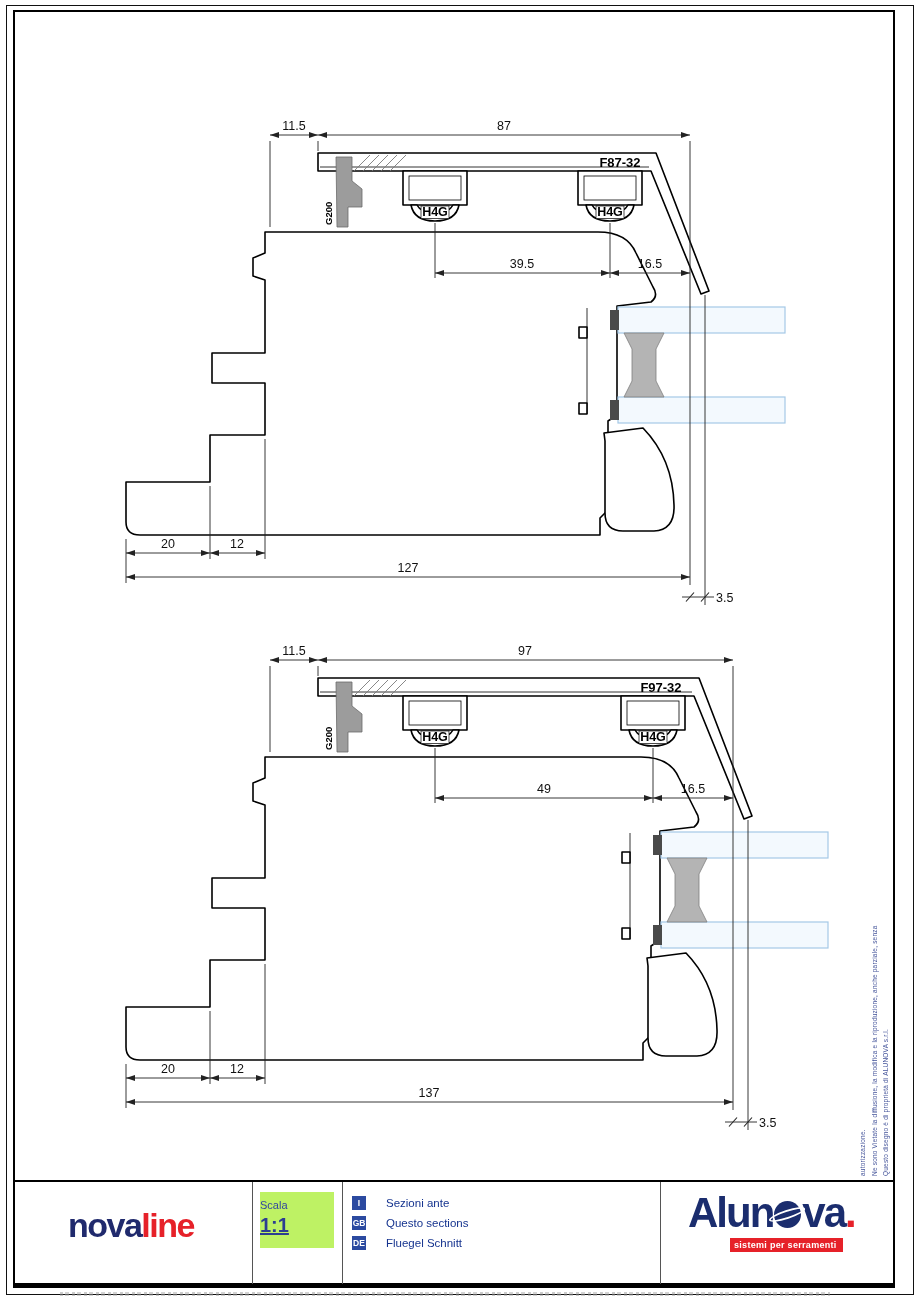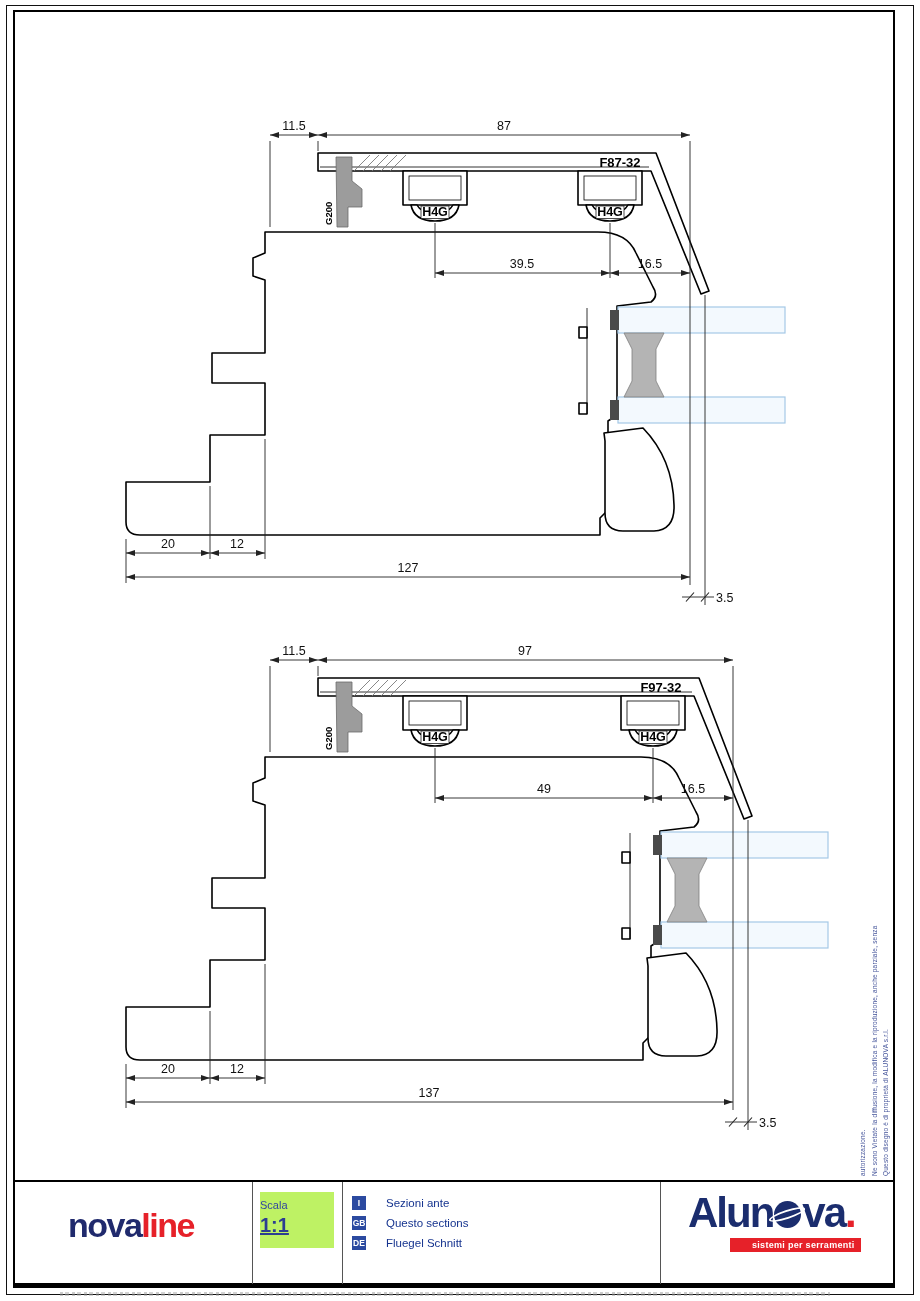--- a/index.html
+++ b/index.html
@@ -37,21 +37,21 @@
              text-align:center;line-height:14px;flex:0 0 14px;}
   .lang-label{margin-left:20px;font-size:11.5px;color:#16348f;white-space:nowrap;}
   .alunova{position:absolute;left:688px;top:1192px;width:188px;text-align:left;}
   .alunova .word{font-size:42px;font-weight:bold;color:#1b2d6e;letter-spacing:-2px;line-height:1;}
   .alunova .dot{color:#e62129;}
   .planet{display:inline-block;width:27px;height:27px;background:#1b2d6e;border-radius:50%;
           position:relative;margin:0 1px;top:1px;}
   .planet .ring{position:absolute;left:-6px;top:9px;width:38px;height:9px;border:2.2px solid #fff;
                 border-radius:50%;transform:rotate(-18deg);box-sizing:border-box;}
   .tagline{margin-top:1px;margin-left:42px;background:#e62129;color:#fff;font-size:9px;
-           padding:2px 6px 2px 22px;display:inline-block;font-weight:bold;letter-spacing:0.3px;}
+           padding:2px 6px 2px 4px;display:inline-block;font-weight:bold;letter-spacing:0.3px;}
   .side-note{position:absolute;right:28px;top:896px;height:280px;writing-mode:vertical-lr;
              transform:rotate(180deg);font-size:6.5px;line-height:1.8;color:#44549a;letter-spacing:0.2px;}
   .micro{position:absolute;left:60px;right:90px;top:1292px;height:4px;opacity:.5;
          background:repeating-linear-gradient(90deg,#999 0 3px,transparent 3px 5px,#aaa 5px 9px,transparent 9px 12px);}
 </style>
 </head>
 <body>
 
 <div class="page">
   <div class="outer-frame"></div>

